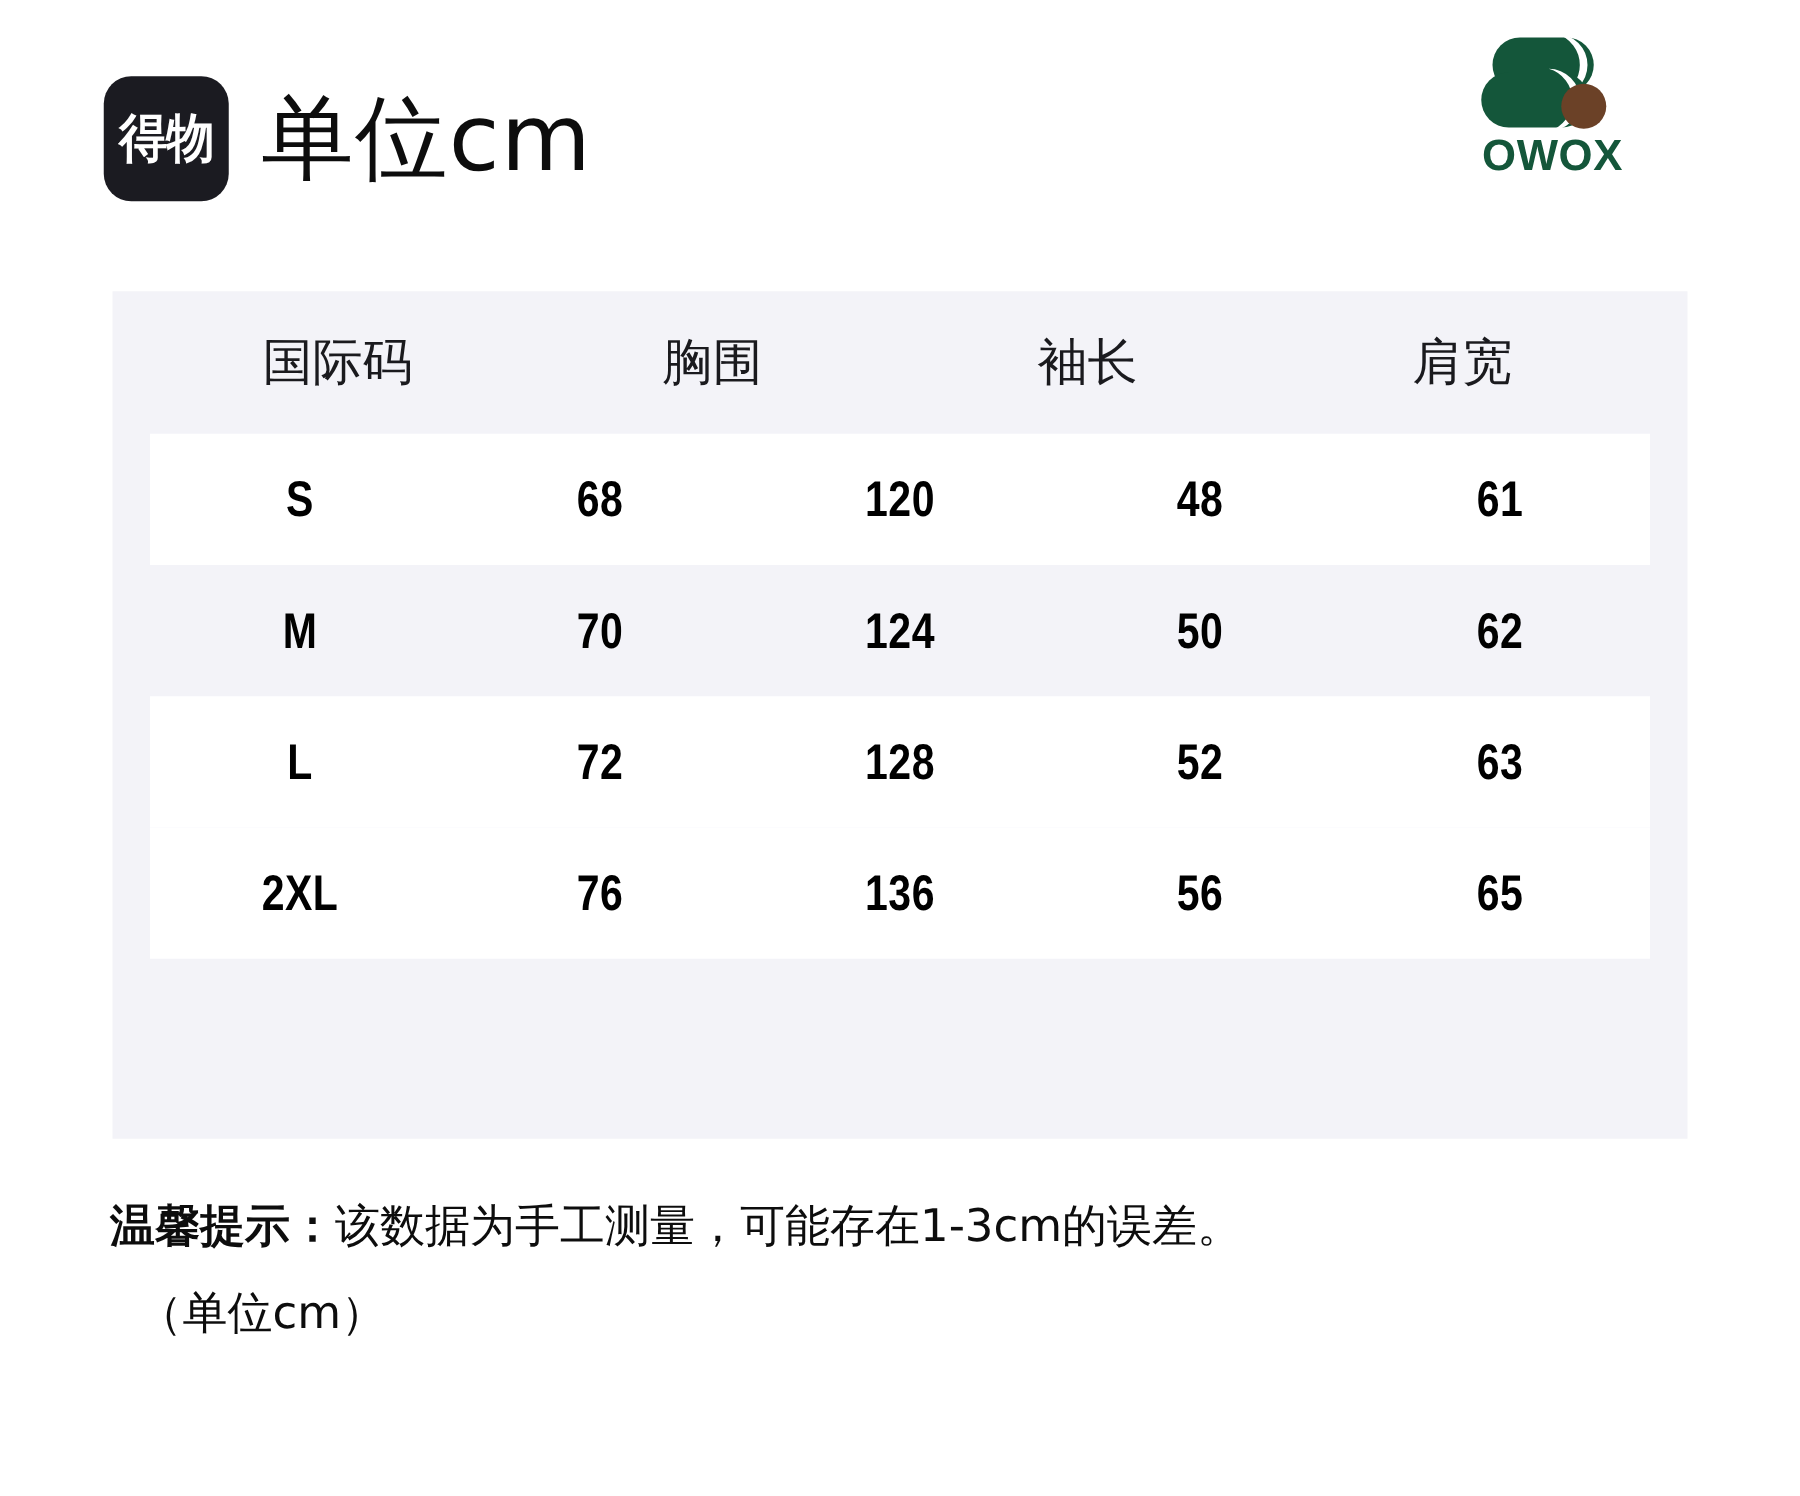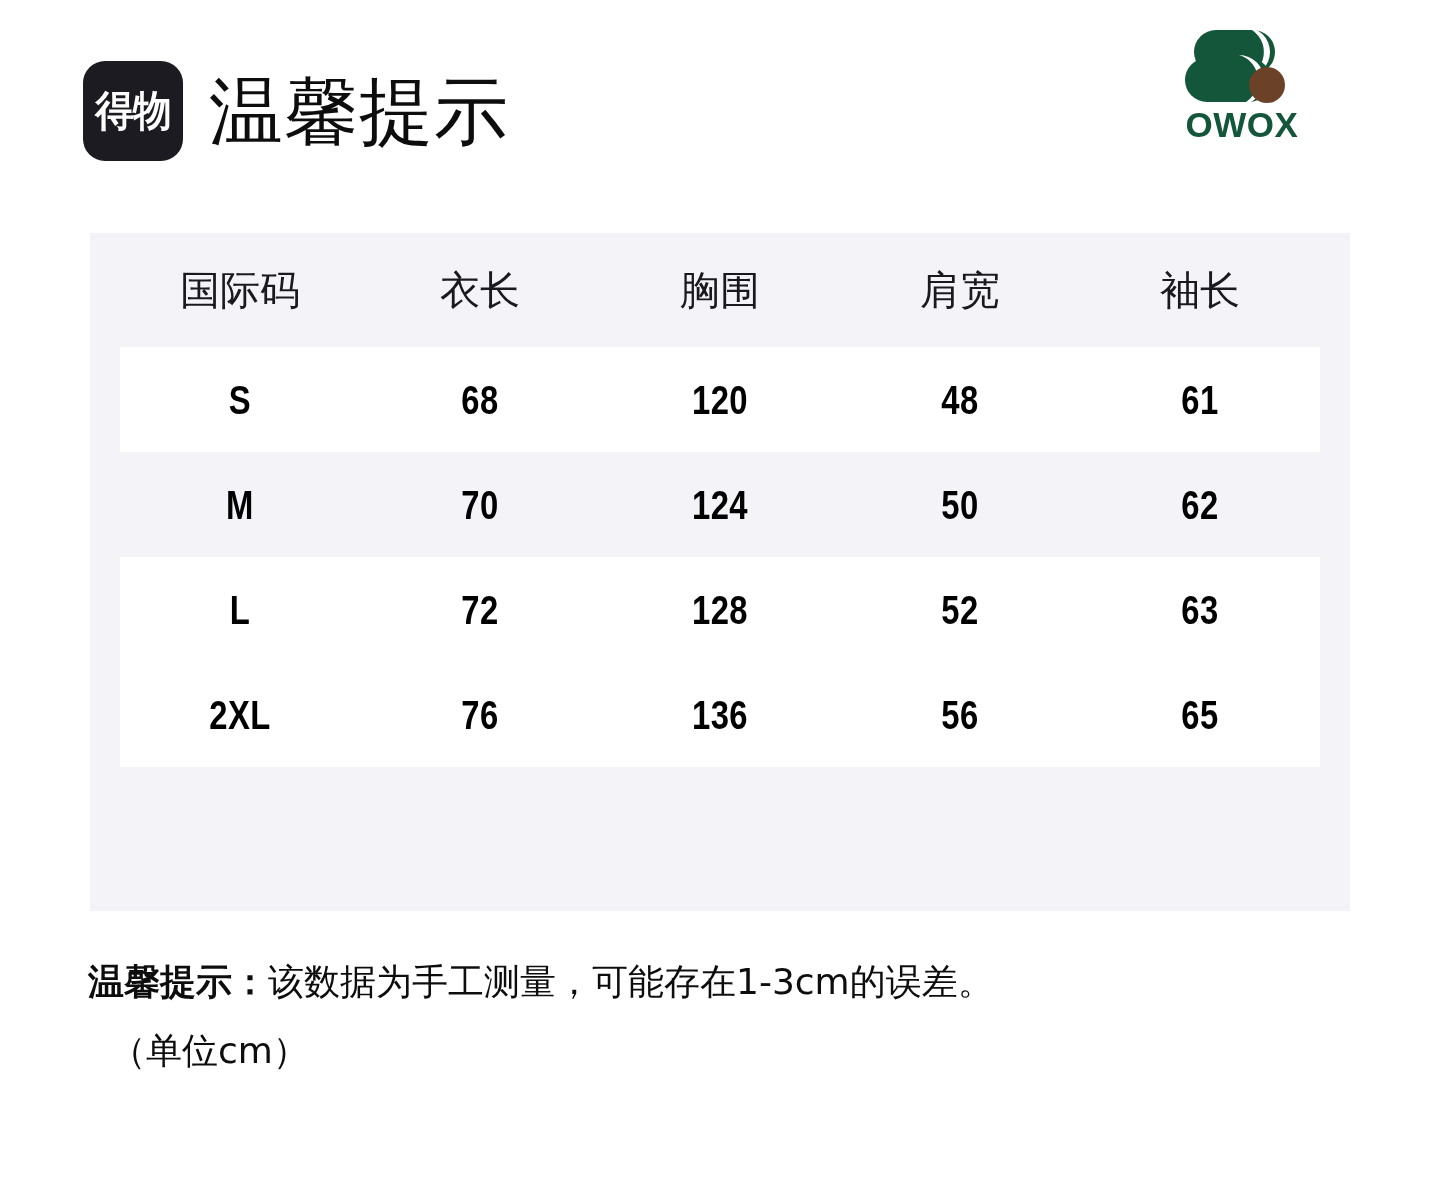--- a/index.html
+++ b/index.html
@@ -179,44 +179,43 @@
 <body>
 
 <div class="page">
 
   <div class="header">
 
     <div class="brand-left">
       <div class="dewu-logo">
         <span class="dewu-logo-text">得物</span>
       </div>
-      <div class="page-title">温馨提示</div>
+      <div class="page-title">单位cm</div>
     </div>
 
     <div class="brand-right">
       <svg class="owox-mark" viewBox="0 0 118 80">
         <path d="M33 4 H70 A22 22 0 0 1 70 48 H33 A22 22 0 0 1 33 4 Z" fill="#14563a"></path>
         <path d="M62 1 A26 26 0 0 1 62 51 A20 20 0 0 0 62 1 Z" fill="#ffffff"></path>
         <path d="M24 32 H66 A22 22 0 0 1 66 76 H24 A22 22 0 0 1 24 32 Z" fill="#14563a"></path>
         <path d="M56 29 A26 26 0 0 1 56 79 A20 20 0 0 0 56 29 Z" fill="#ffffff"></path>
         <circle cx="84" cy="59" r="18" fill="#6b4127"></circle>
       </svg>
       <div class="owox-word">OWOX</div>
     </div>
 
   </div>
 
   <div class="table-wrap">
 
     <div class="table-head">
       <div class="cell">国际码</div>
-      <div class="cell">衣长</div>
       <div class="cell">胸围</div>
+      <div class="cell">袖长</div>
       <div class="cell">肩宽</div>
-      <div class="cell">袖长</div>
     </div>
 
     <div class="rows">
 
       <div class="table-row alt-white">
         <div class="cell">S</div>
         <div class="cell">68</div>
         <div class="cell">120</div>
         <div class="cell">48</div>
         <div class="cell">61</div>

